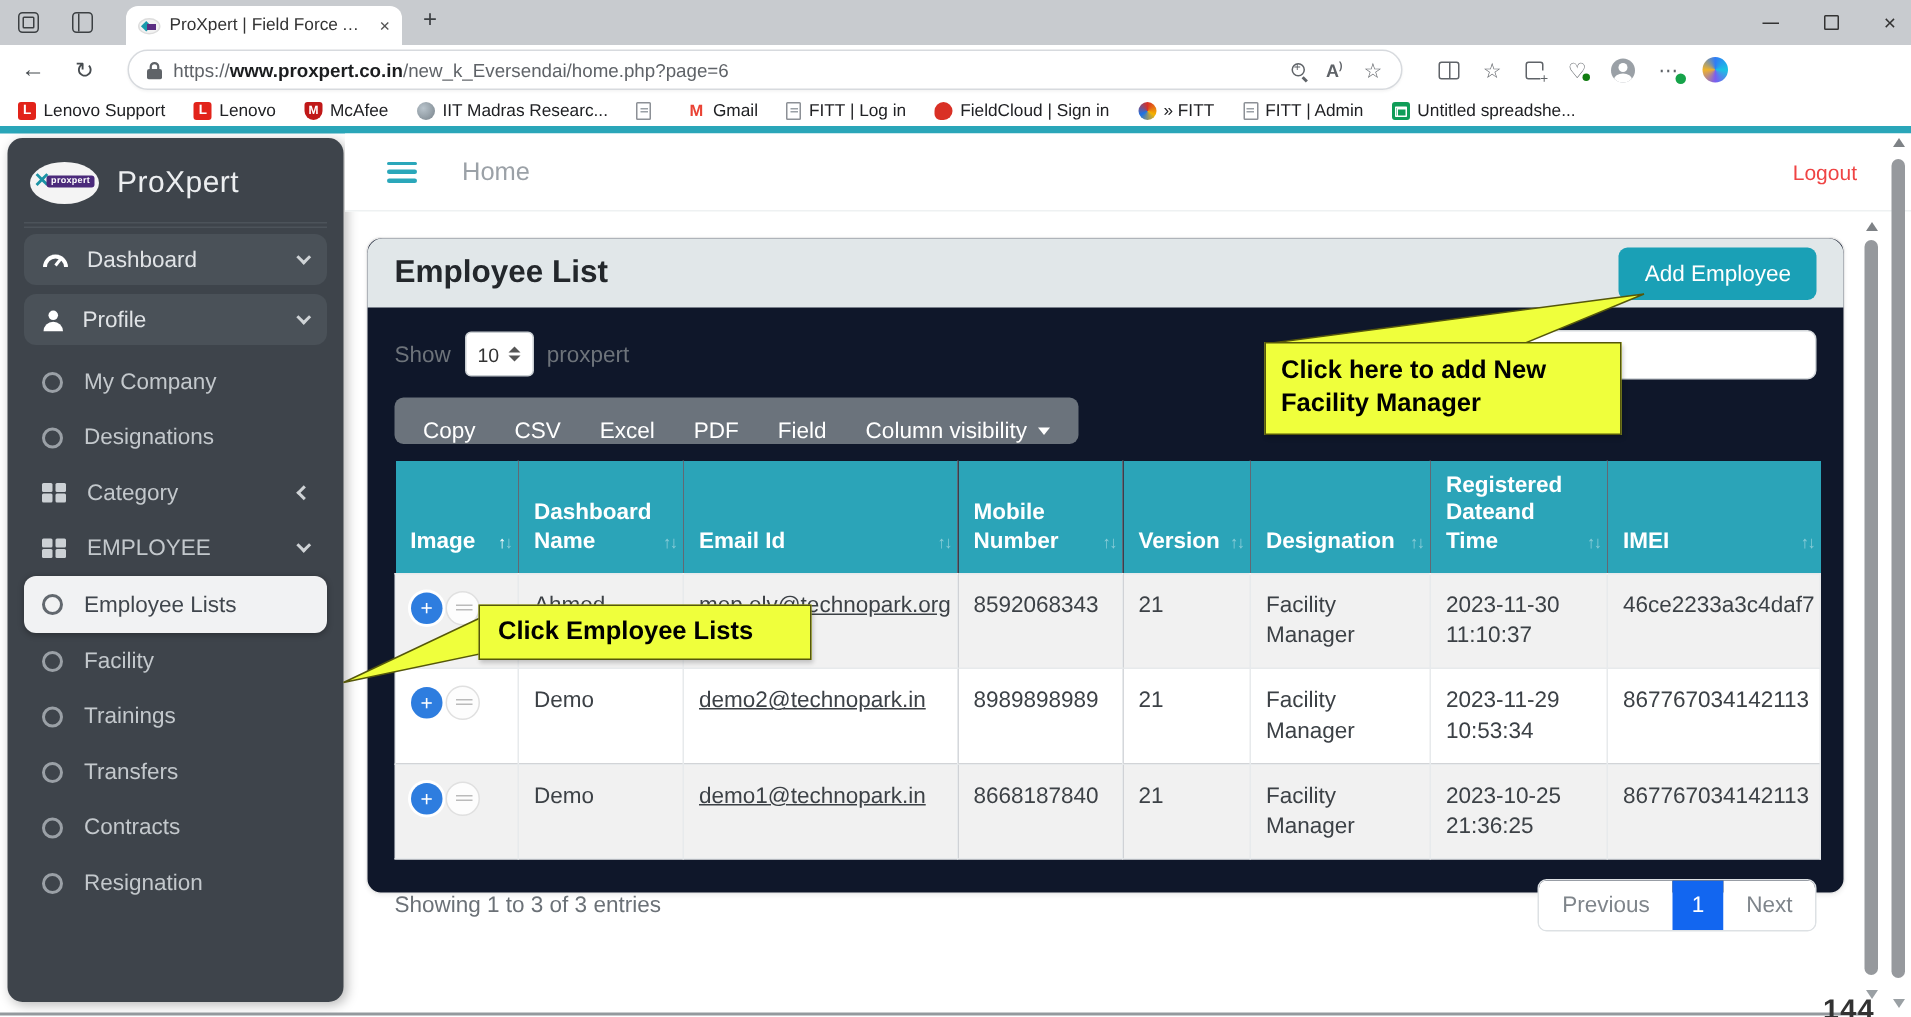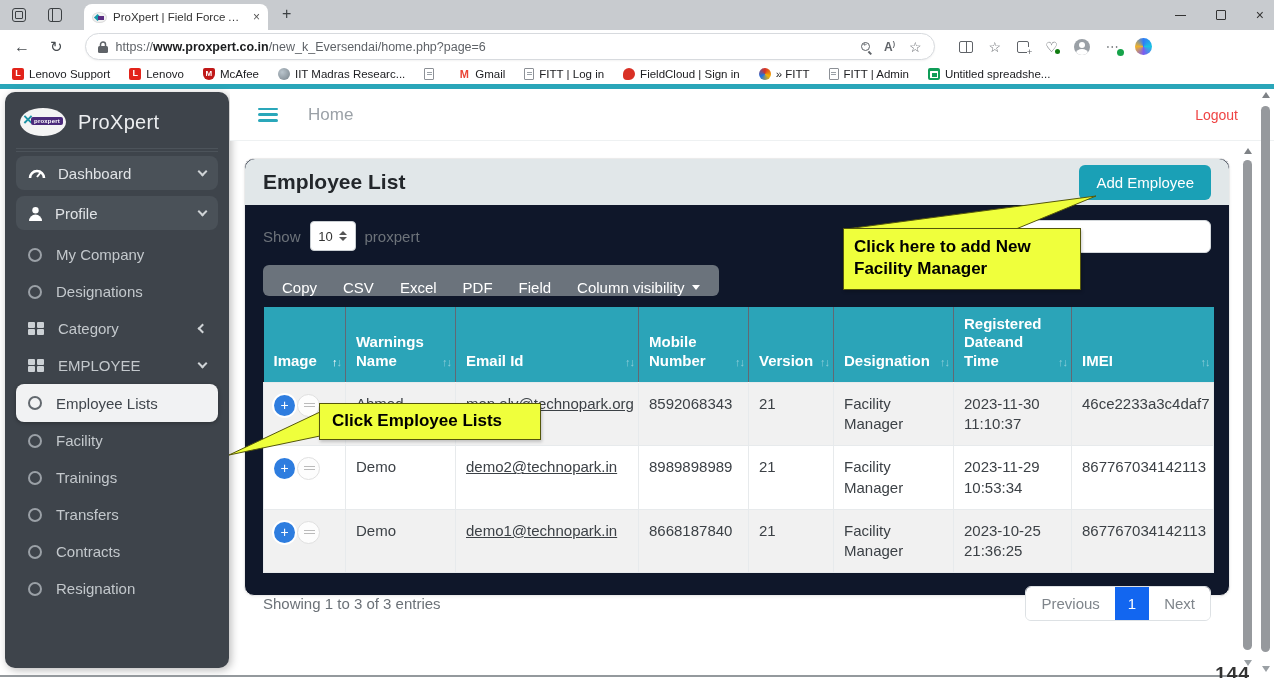--- a/index.html
+++ b/index.html
@@ -395,21 +395,21 @@
               <col style="width:183px">
               <col style="width:110px">
               <col style="width:85px">
               <col style="width:120px">
               <col style="width:118px">
               <col style="width:142px">
             </colgroup>
           <thead>
             <tr>
               <th><span>Image</span><span class="sort active"></span></th>
-              <th><span>Warnings Name</span><span class="sort"></span></th>
+              <th><span>Dashboard Name</span><span class="sort"></span></th>
               <th><span>Email Id</span><span class="sort"></span></th>
               <th><span>Mobile Number</span><span class="sort"></span></th>
               <th><span>Version</span><span class="sort"></span></th>
               <th><span>Designation</span><span class="sort"></span></th>
               <th class="h-reg"><span>Registered Dateand Time</span><span class="sort"></span></th>
               <th><span>IMEI</span><span class="sort"></span></th>
             </tr>
           </thead>
           <tbody>
             <tr>

